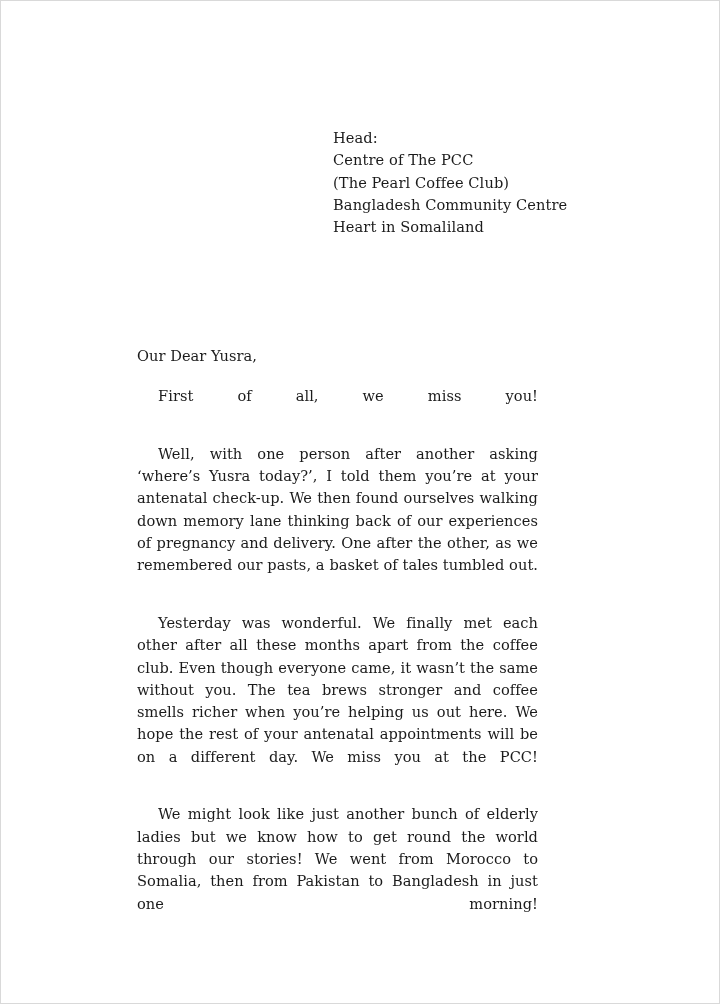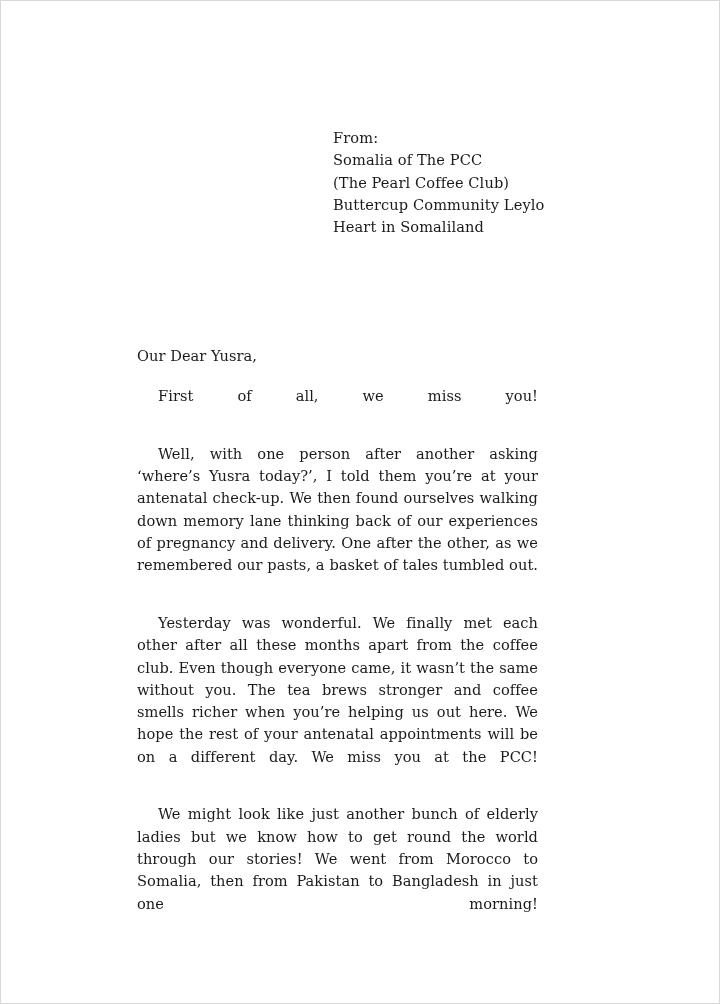--- a/index.html
+++ b/index.html
@@ -69,24 +69,24 @@
     display: inline-block;
     width: 100%;
   }
 </style>
 </head>
 <body>
 
 <div class="page">
 
   <div class="sender-block">
-    <div class="sender-line">From:</div>
-    <div class="sender-line">Somalia of The PCC</div>
+    <div class="sender-line">Head:</div>
+    <div class="sender-line">Centre of The PCC</div>
     <div class="sender-line">(The Pearl Coffee Club)</div>
-    <div class="sender-line">Buttercup Community Leylo</div>
+    <div class="sender-line">Bangladesh Community Centre</div>
     <div class="sender-line">Heart in Somaliland</div>
   </div>
 
   <div class="letter-body">
     <p class="salutation">Our Dear Yusra,</p>
     <p class="body-para">First of all, we miss you!</p>
     <p class="body-para">Well, with one person after another asking ‘where’s Yusra today?’, I told them you’re at your antenatal check-up. We then found ourselves walking down memory lane thinking back of our experiences of pregnancy and delivery. One after the other, as we remembered our pasts, a basket of tales tumbled out.</p>
     <p class="body-para">Yesterday was wonderful. We finally met each other after all these months apart from the coffee club. Even though everyone came, it wasn’t the same without you. The tea brews stronger and coffee smells richer when you’re helping us out here. We hope the rest of your antenatal appointments will be on a different day. We miss you at the PCC!</p>
     <p class="body-para last">We might look like just another bunch of elderly ladies but we know how to get round the world through our stories! We went from Morocco to Somalia, then from Pakistan to Bangladesh in just one morning!</p>
   </div>

